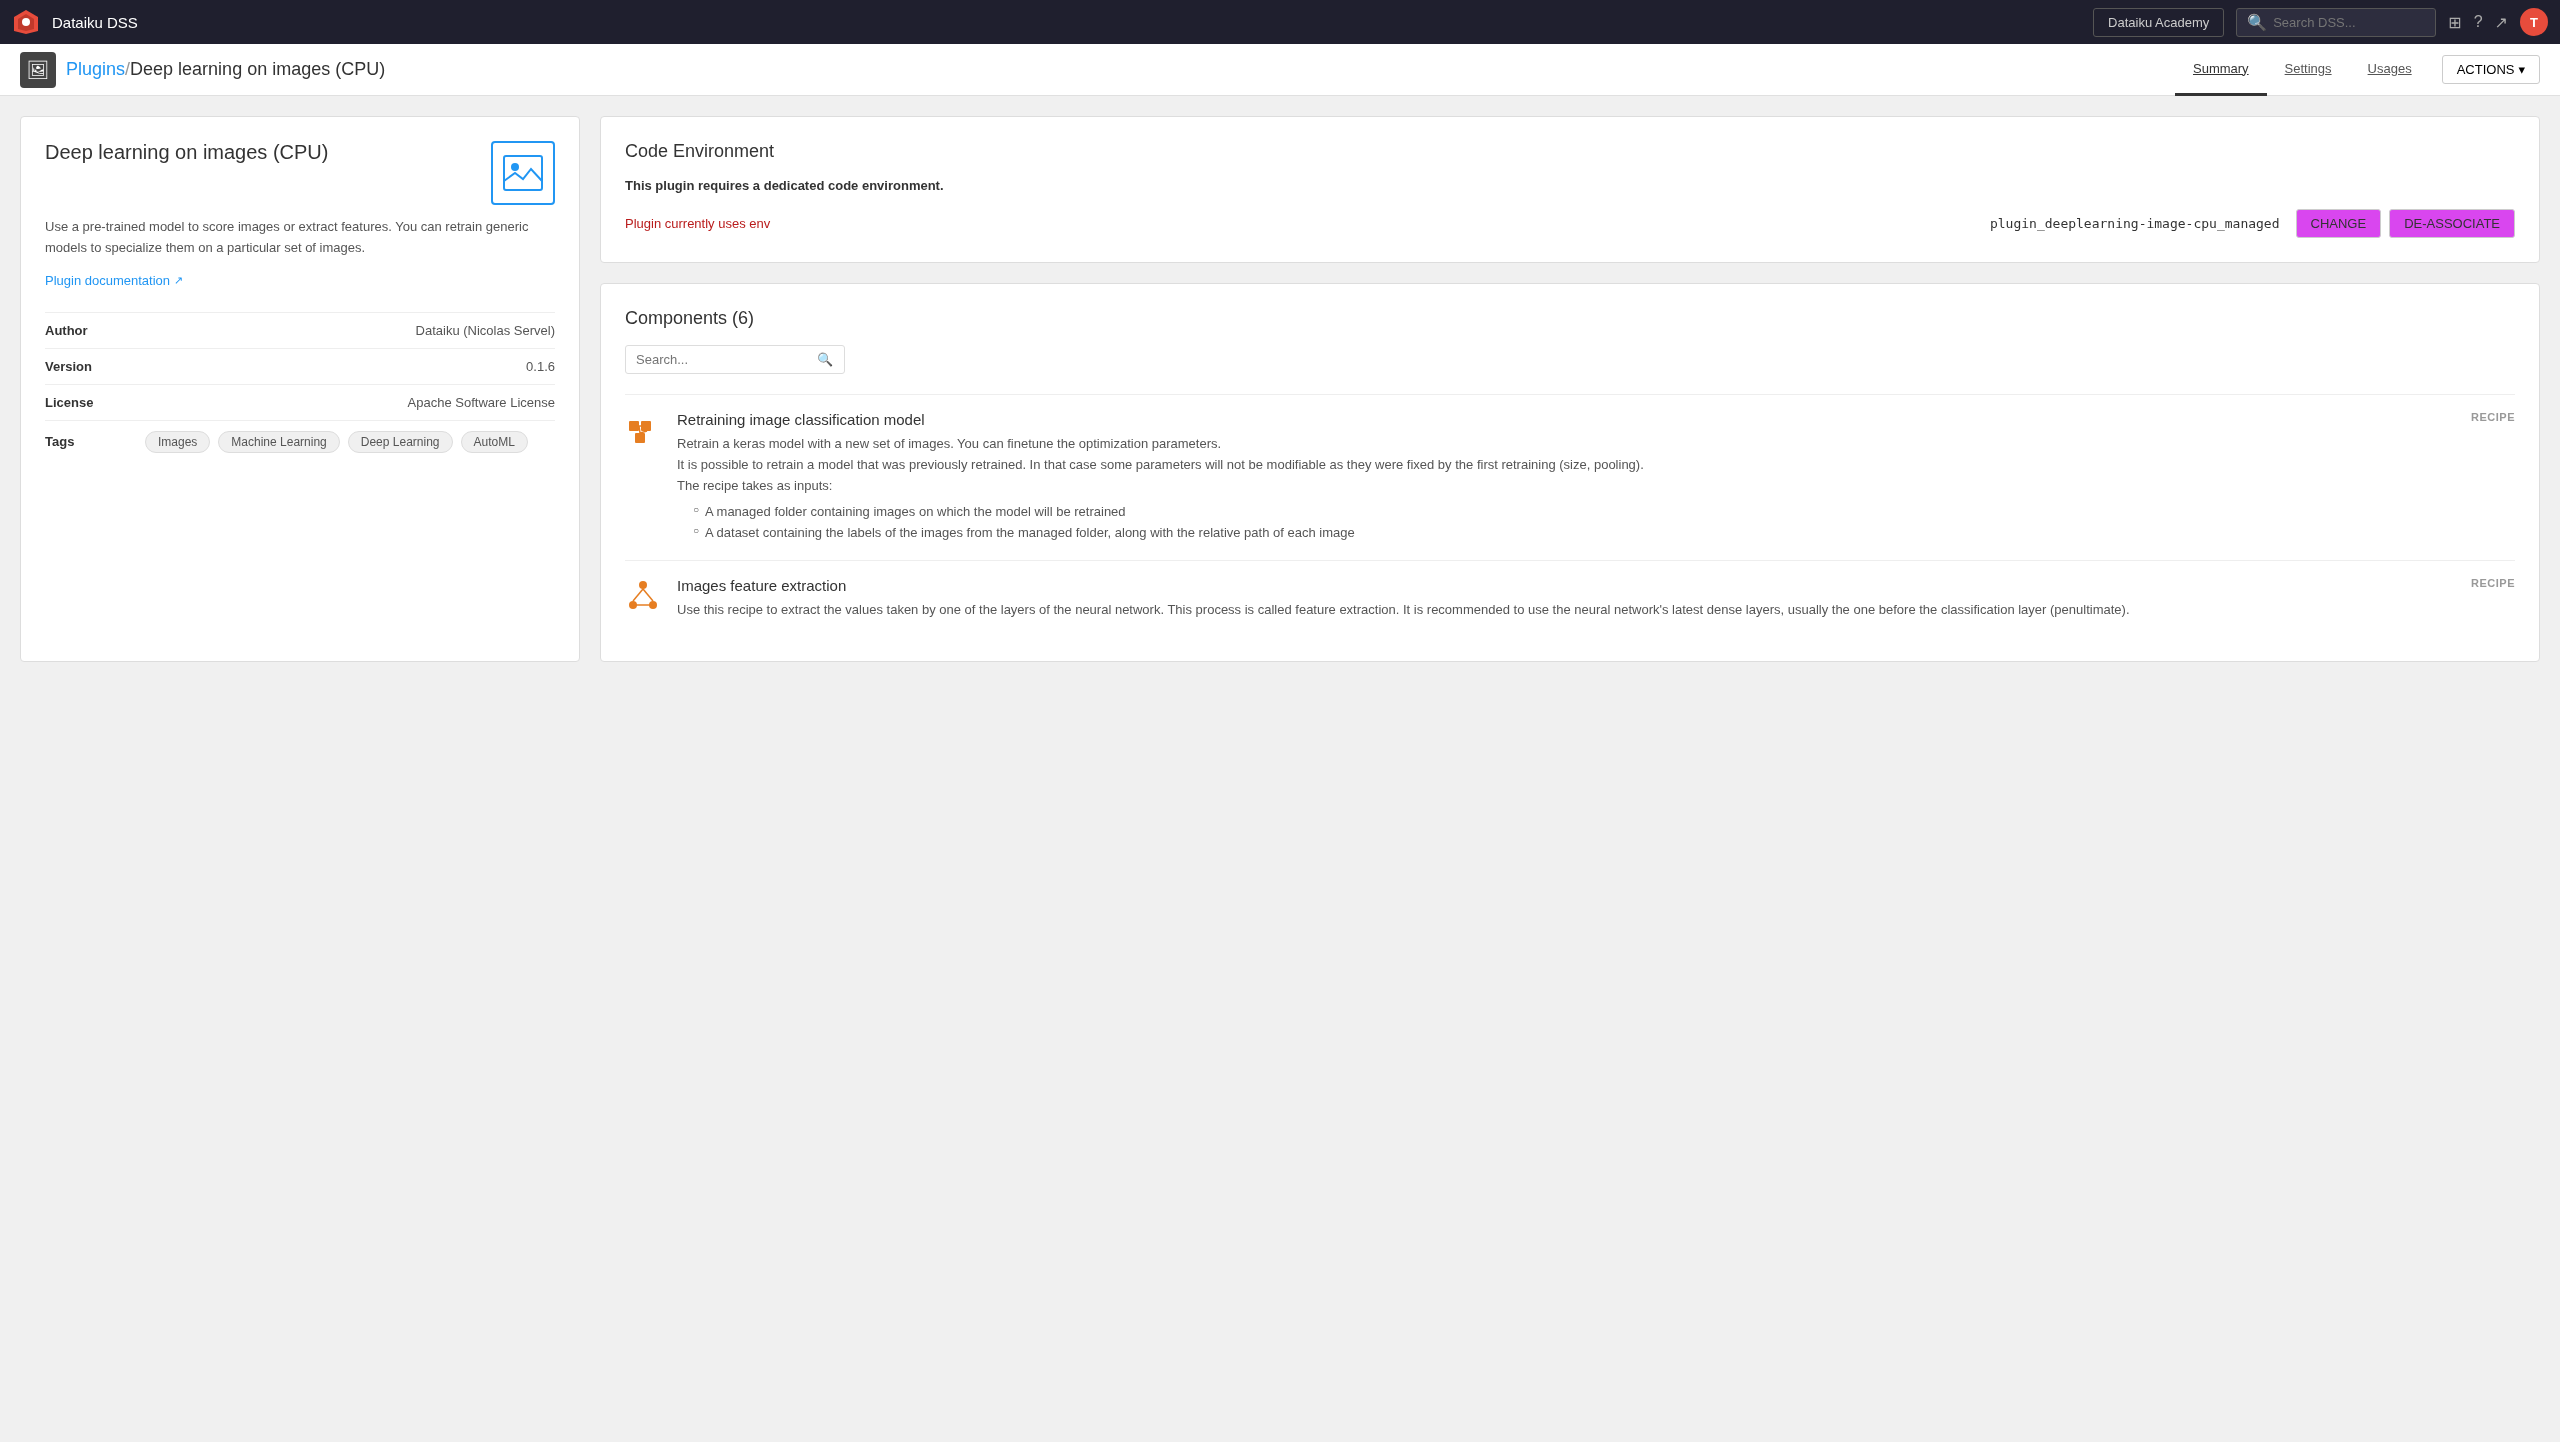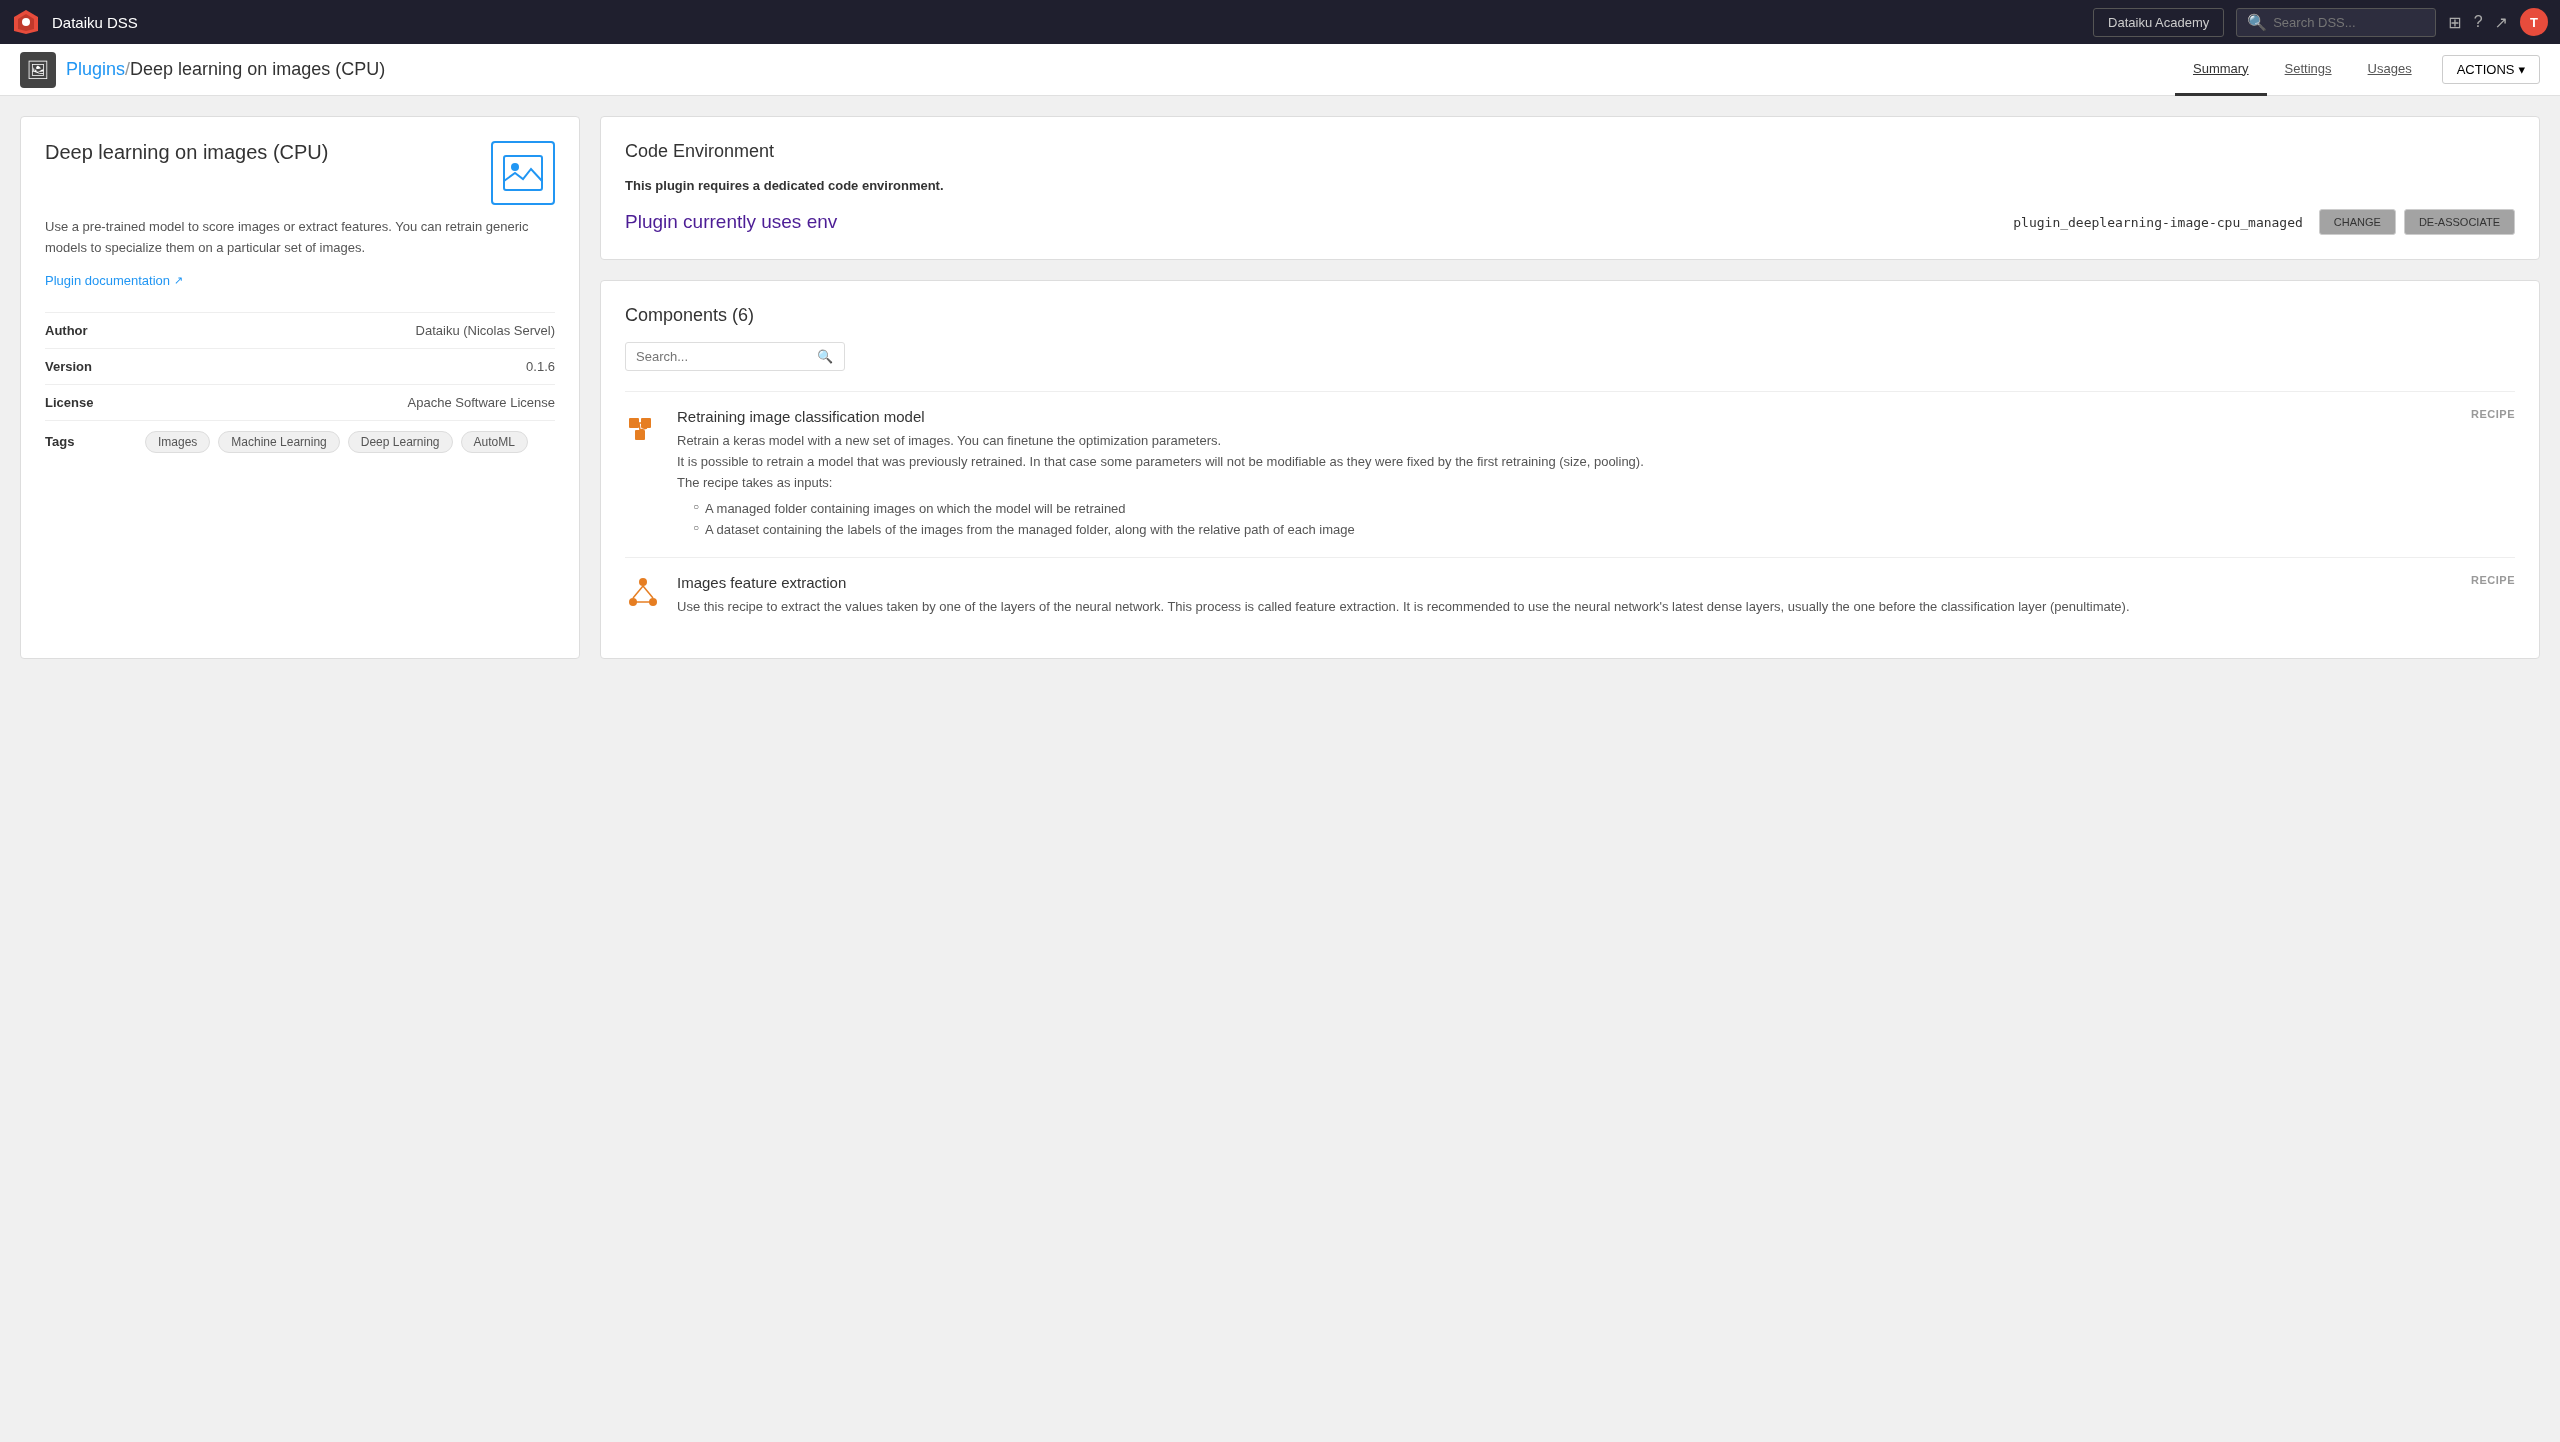--- a/index.html
+++ b/index.html
@@ -253,28 +253,28 @@
       font-size: 13px;
       font-weight: 600;
       color: #333;
       margin-bottom: 16px;
     }
     .env-row {
       display: flex;
       align-items: center;
       gap: 16px;
     }
-    .env-label { font-size: 19px; color: #4c1d95; }
+    .env-label { font-size: 13px; color: #b91c1c; }
     .env-name { font-size: 13px; color: #333; font-family: monospace; margin-left: auto; }
     .env-buttons { display: flex; gap: 8px; }
     .btn-outline {
       border: 1px solid #ccc;
-      background: #a3a3a3;
+      background: #d946ef;
       padding: 6px 14px;
-      font-size: 11px;
+      font-size: 13px;
       border-radius: 3px;
       cursor: pointer;
       color: #333;
     }
 
     
     .components-search {
       display: flex;
       align-items: center;
       border: 1px solid #ddd;

